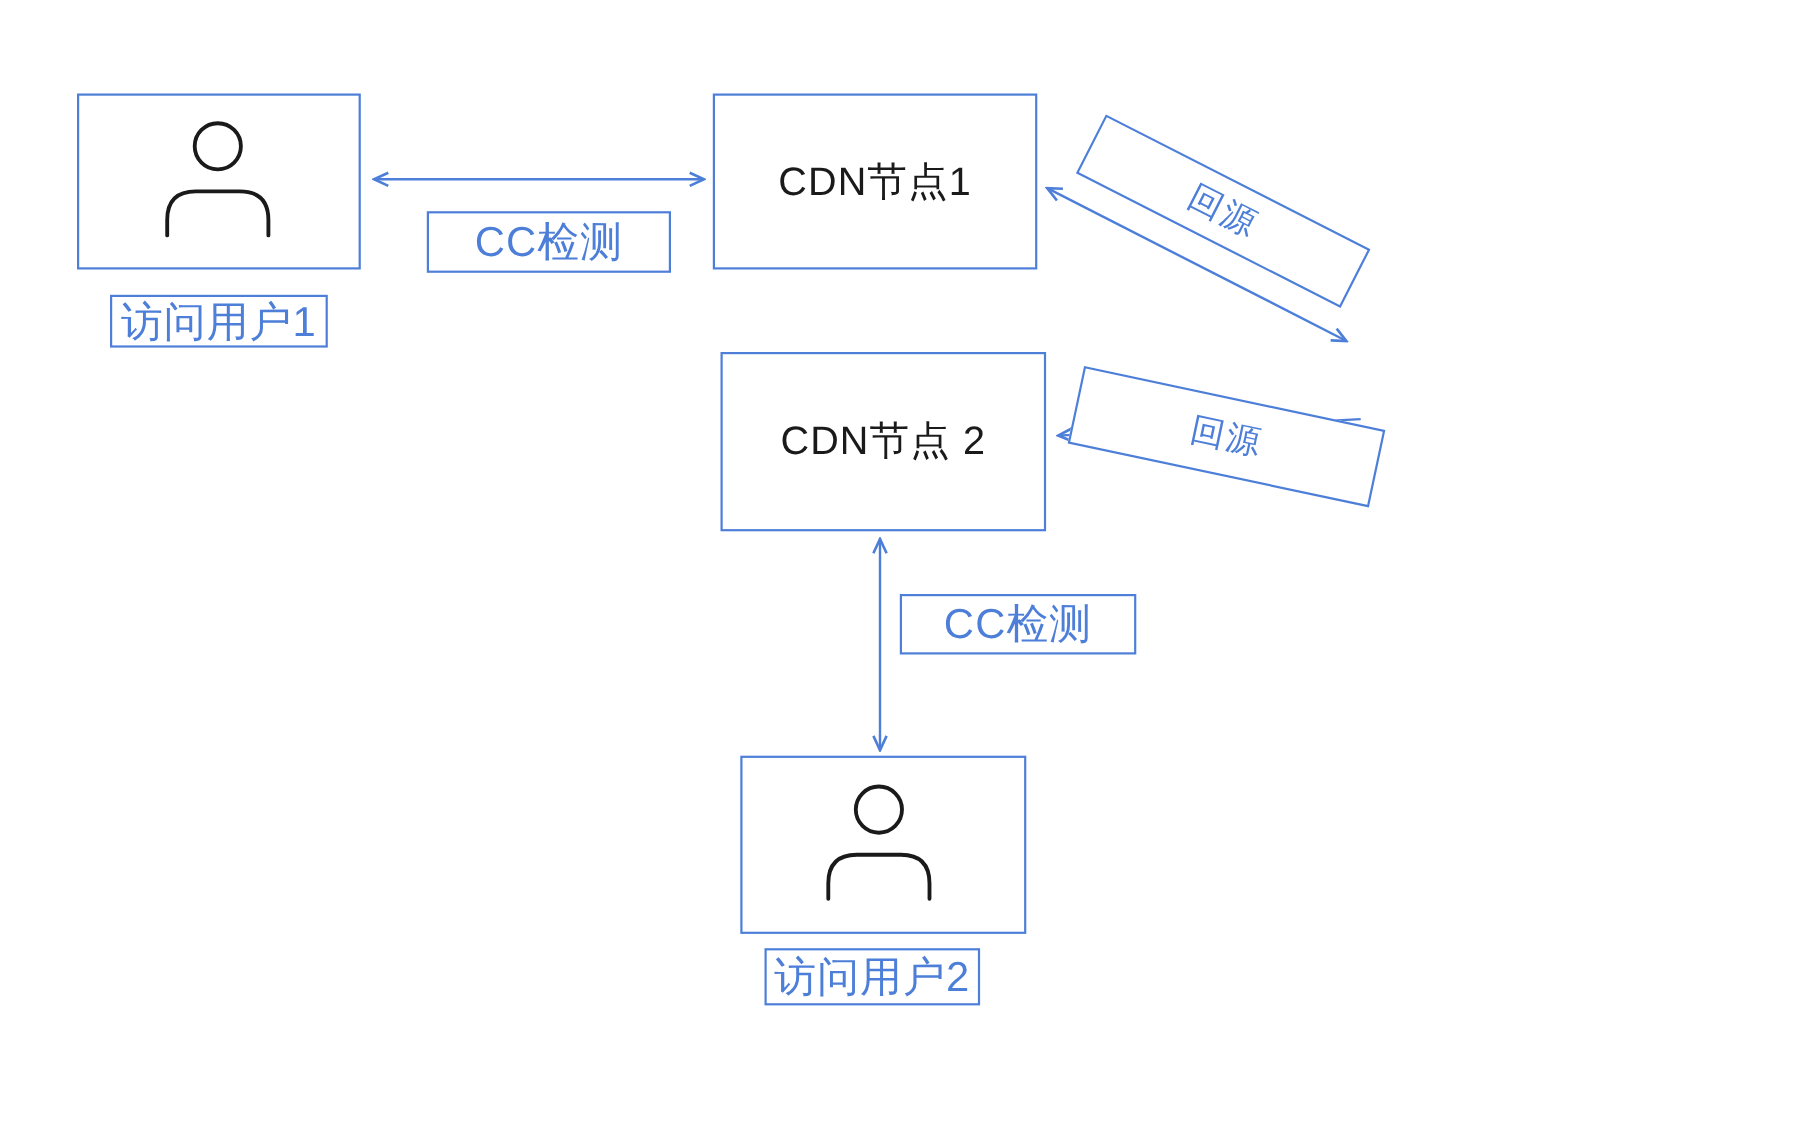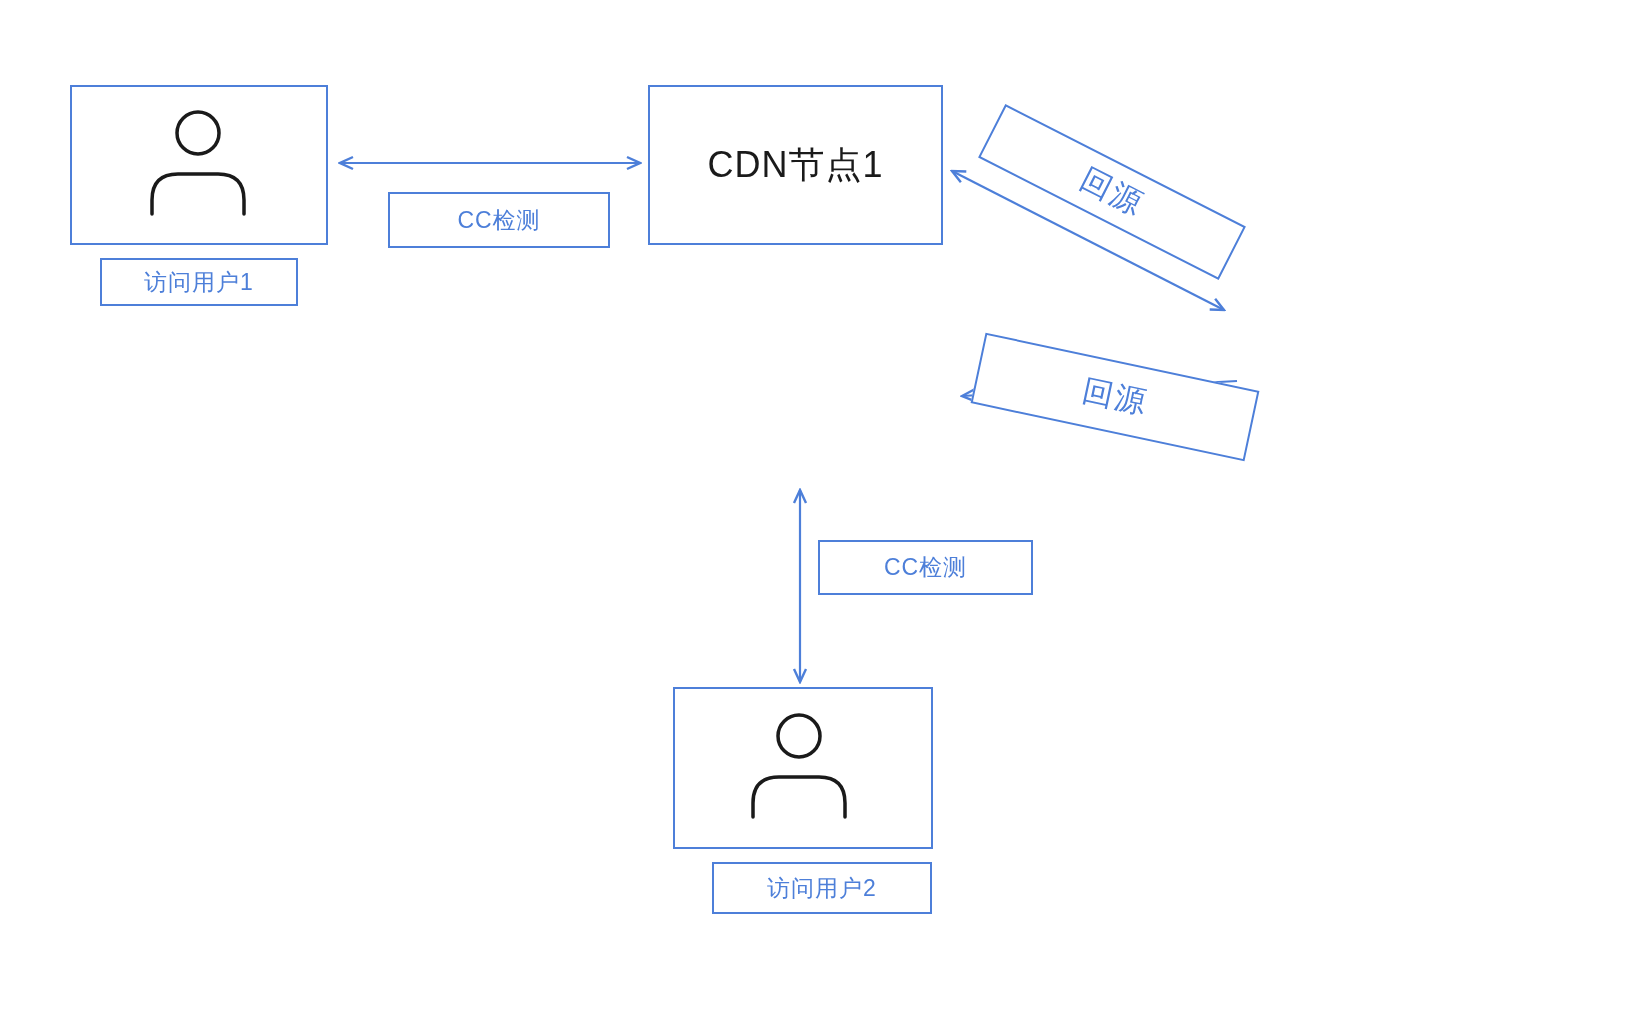--- a/index.html
+++ b/index.html
@@ -22,43 +22,43 @@
     align-items: center;
     justify-content: center;
     font-size: 36px;
     color: var(--node-text, #1a1a1a);
     letter-spacing: 1px;
   }
   .caption-box, .edge-label-box {
     display: flex;
     align-items: center;
     justify-content: center;
-    font-size: 23px;
+    font-size: 38px;
     color: var(--accent, #4d7fd9);
     letter-spacing: 1px;
   }
   .rot-label {
     position: absolute;
     background: #ffffff;
     border: 2px solid var(--accent, #4d7fd9);
     display: flex;
     align-items: center;
     justify-content: center;
     font-size: 31px;
     color: var(--accent, #4d7fd9);
     letter-spacing: 2px;
   }
   
   #node-user1   { left: 70px;  top: 85px;  width: 258px; height: 160px; }
   #node-cdn1    { left: 648px; top: 85px;  width: 295px; height: 160px; }
   #node-origin  { left: 1228px; top: 236px; width: 263px; height: 162px; }
   #node-cdn2    { left: 655px; top: 320px; width: 296px; height: 163px; }
   #node-user2   { left: 673px; top: 687px; width: 260px; height: 162px; }
-  #caption-user1 { left: 100px; top: 258px; width: 198px; height: 48px; }
-  #caption-user2 { left: 712px; top: 862px; width: 220px; height: 52px; }
+  #caption-user1 { left: 100px; top: 268px; width: 198px; height: 48px; }
+  #caption-user2 { left: 695px; top: 862px; width: 196px; height: 52px; }
   #cc-label-1   { left: 388px; top: 192px; width: 222px; height: 56px; }
   #cc-label-2   { left: 818px; top: 540px; width: 215px; height: 55px; }
   #back-label-1 { left: 977px; top: 162px; width: 270px; height: 60px; transform: rotate(27deg); }
   #back-label-2 { left: 975px; top: 361px; width: 280px; height: 72px; transform: rotate(12deg); }
   .connector-layer {
     position: absolute;
     left: 0; top: 0;
     width: 1640px; height: 1030px;
     pointer-events: none;
   }
@@ -83,20 +83,21 @@
 </head>
 <body>
 
 <div class="canvas">
 
   <div class="box" id="node-user1"></div>
 
   <div class="box node-box" id="node-cdn1">CDN节点1</div>
 
 
+  <div class="box node-box" id="node-cdn2">CDN节点 2</div>
 
   <div class="box" id="node-user2"></div>
 
   <svg class="connector-layer" viewBox="0 0 1640 1030" xmlns="http://www.w3.org/2000/svg">
     <defs>
       <marker id="arrow" viewBox="0 0 20 20" markerWidth="20" markerHeight="20" refX="18" refY="10" orient="auto-start-reverse" markerUnits="userSpaceOnUse">
         <path class="arrowhead-shape" d="M5,4 L18,10 L5,16"></path>
       </marker>
     </defs>
 

